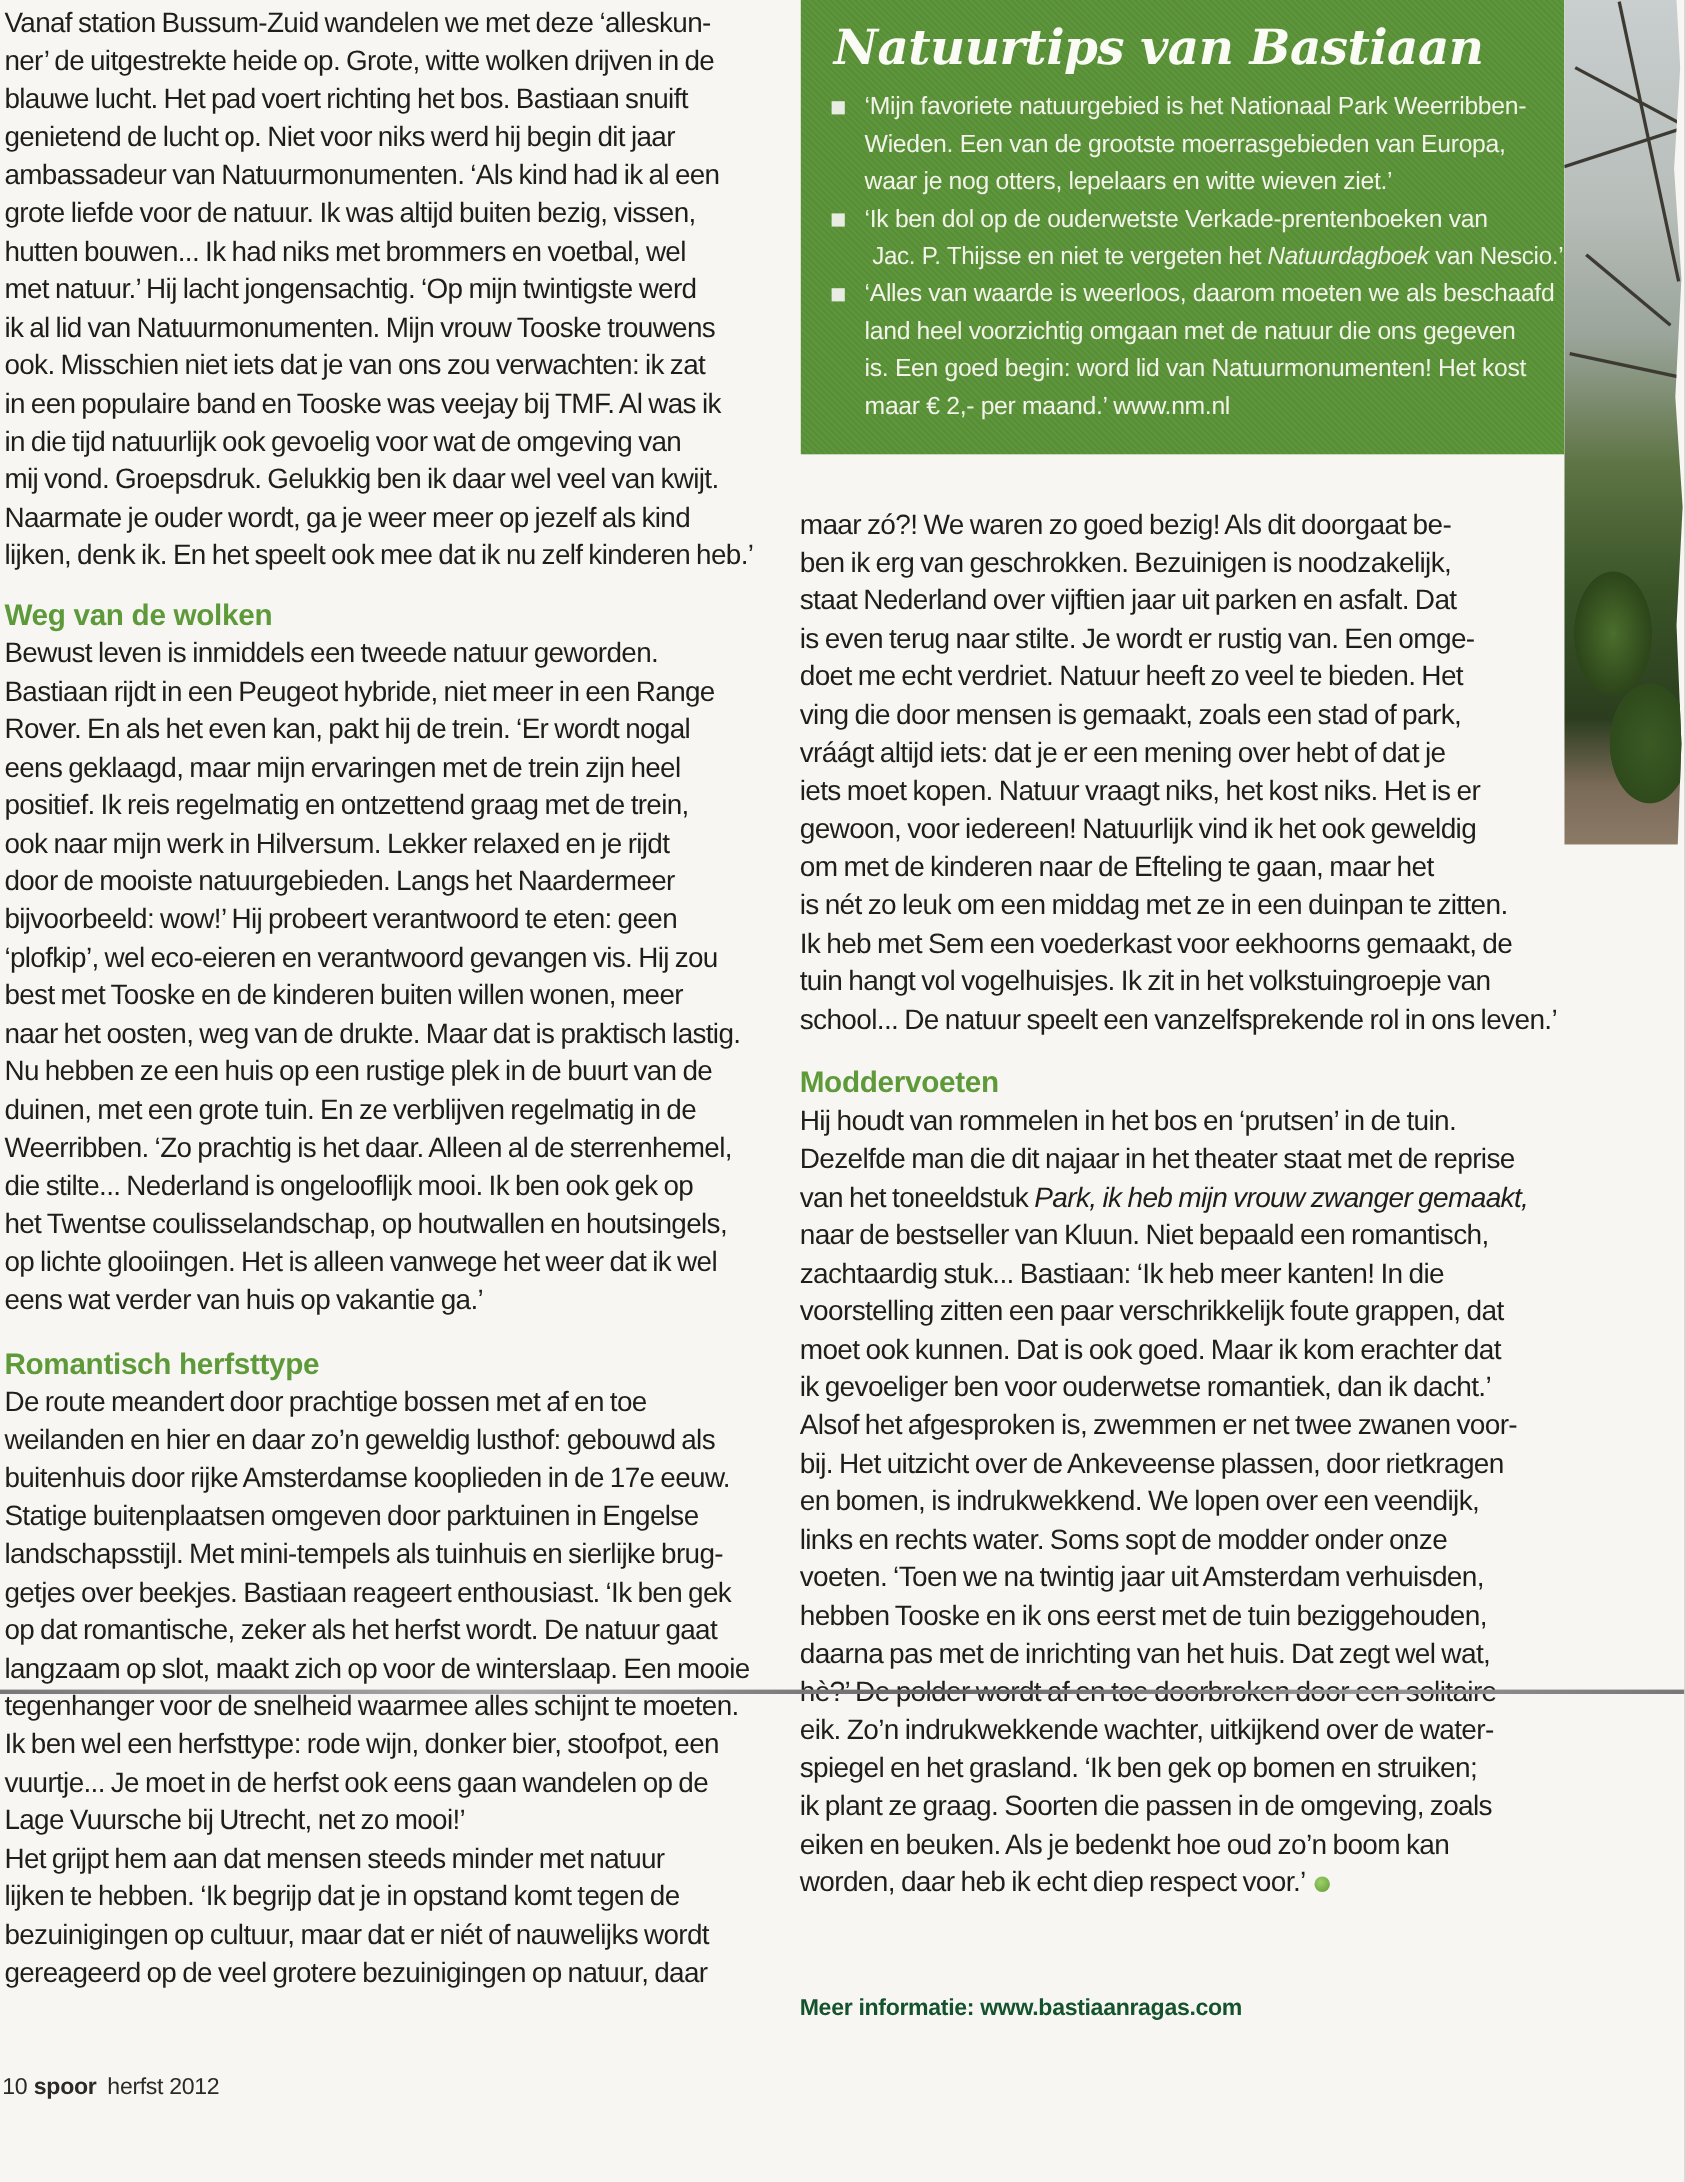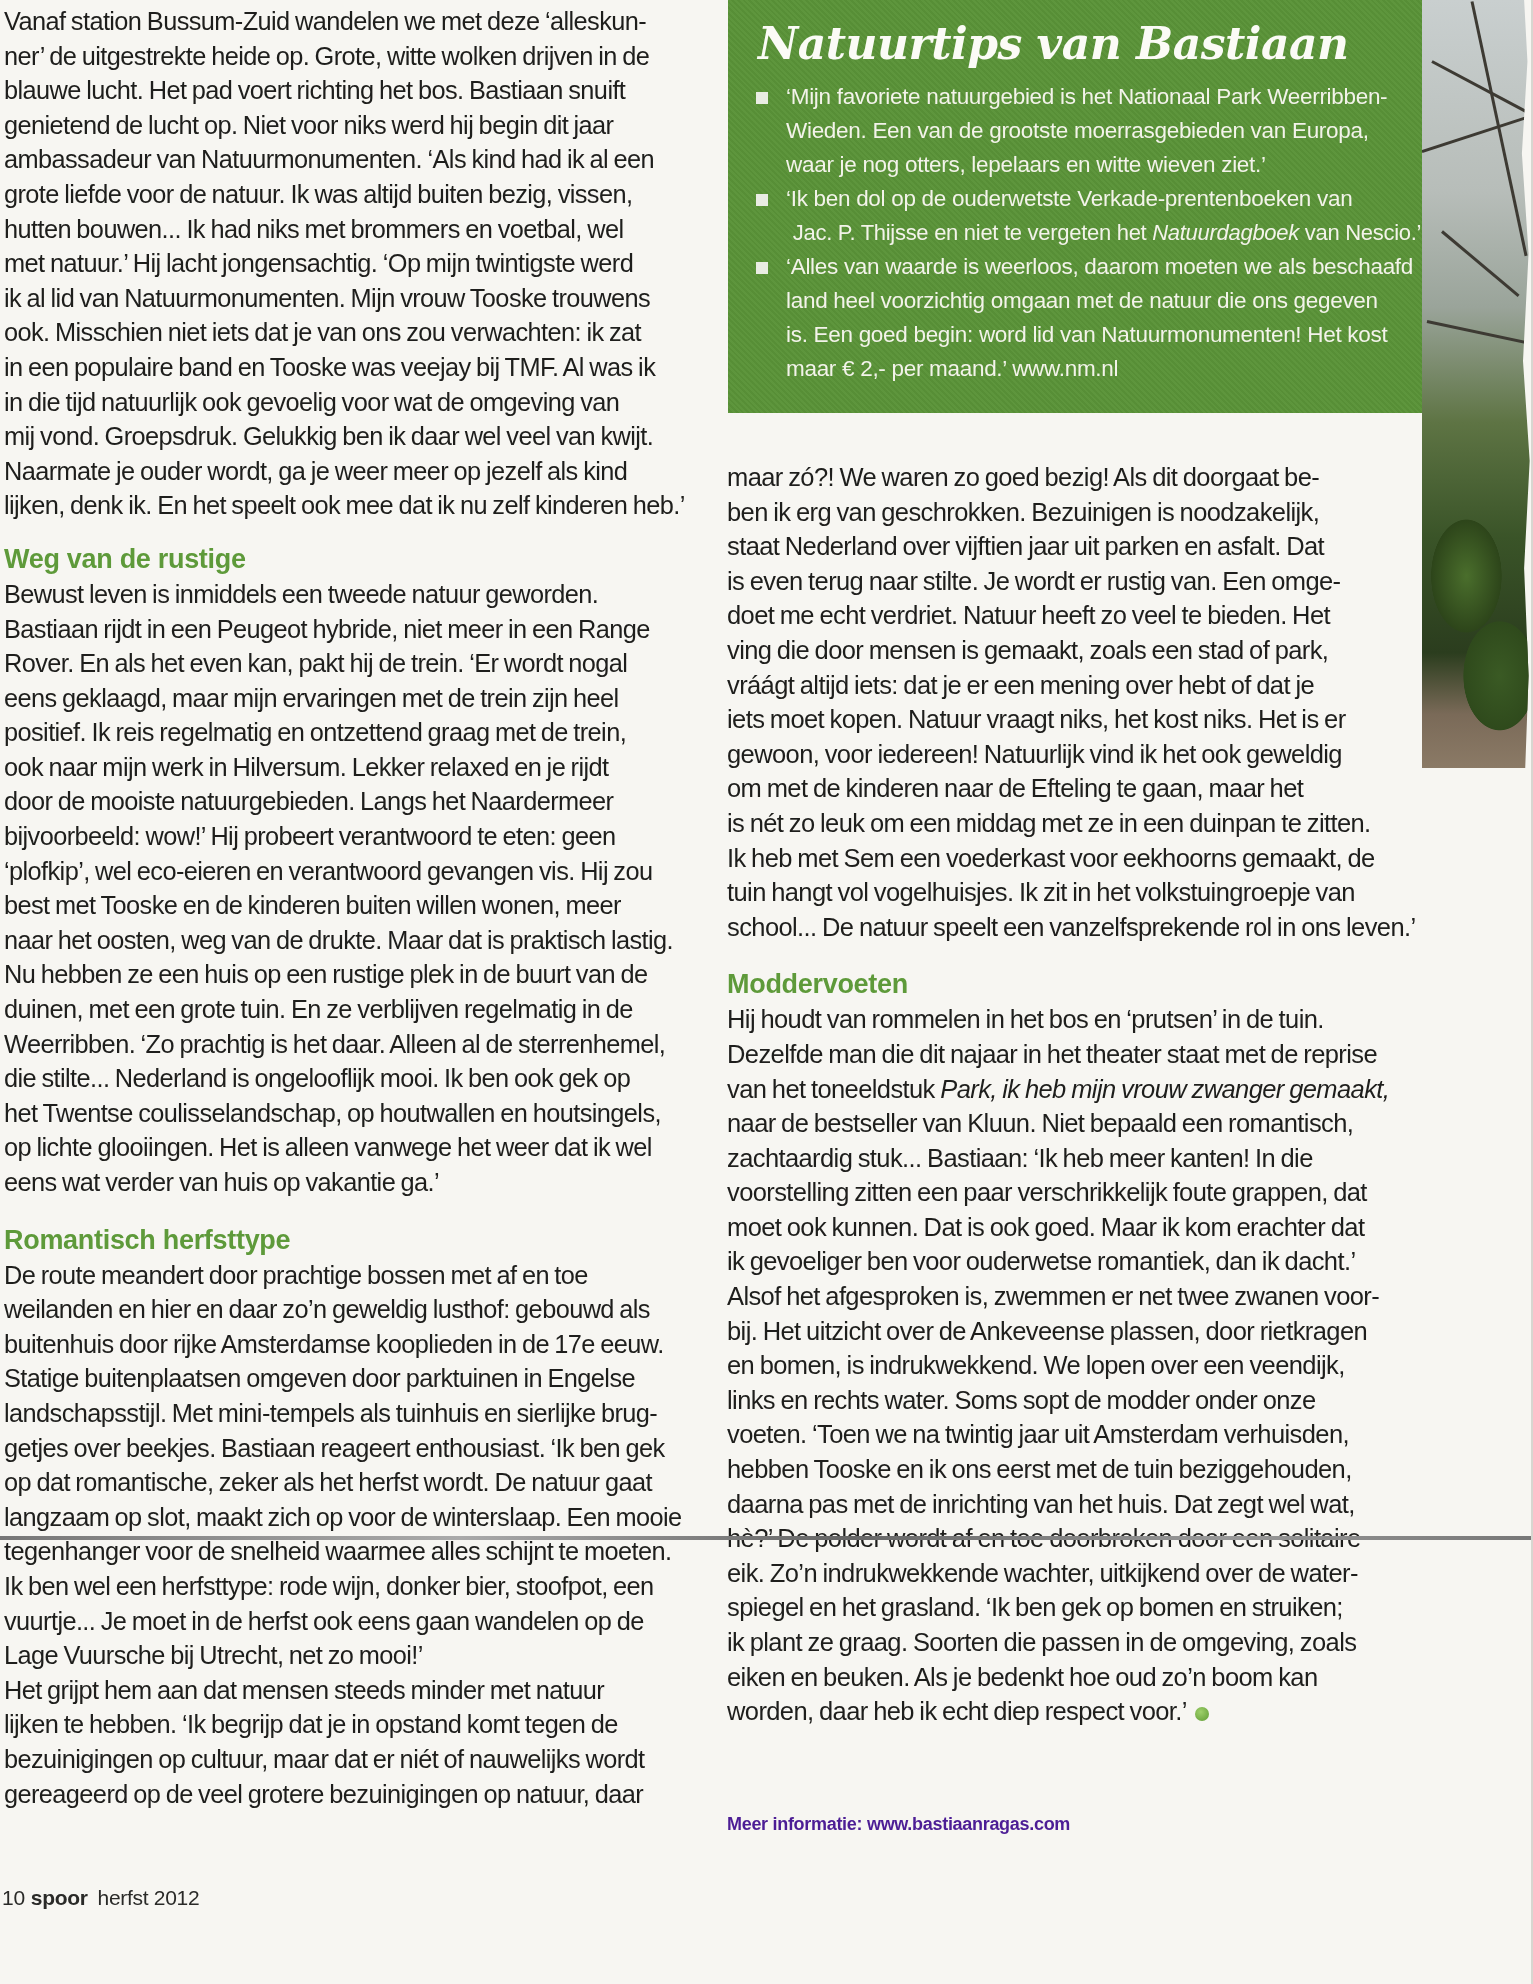--- a/index.html
+++ b/index.html
@@ -56,21 +56,21 @@
     .photo .branch {
       position: absolute; height: 3px; background: #3d3a33; transform-origin: left center;
     }
     .end-dot {
       display: inline-block; width: 14px; height: 14px; border-radius: 50%;
       background: radial-gradient(circle at 40% 35%, #9ed06a, #5f9b34);
       vertical-align: -1px; margin-left: 8px;
     }
     .more-info {
       position: absolute; left: 727px; top: 1814px;
-      font-size: 18px; font-weight: bold; letter-spacing: -0.3px; color: #4c1d95;
+      font-size: 21px; font-weight: bold; letter-spacing: -0.3px; color: #14532d;
     }
     .footer {
       position: absolute; left: 2px; top: 1886px; font-size: 21px; color: #2a2a28;
       letter-spacing: -0.3px;
     }
     .footer .brand { font-weight: bold; margin: 0 10px 0 6px; }
     .bottom-edge {
       position: absolute; left: 0; bottom: 0; width: 1533px; height: 4px;
       background: linear-gradient(90deg, #777 0%, #aaa 30%, #666 55%, #999 80%, #777 100%);
     }
@@ -95,21 +95,21 @@
         <div class="line" style="transform: scaleX(0.9943);">met natuur.’ Hij lacht jongensachtig. ‘Op mijn twintigste werd</div>
         <div class="line" style="transform: scaleX(0.9943);">ik al lid van Natuurmonumenten. Mijn vrouw Tooske trouwens</div>
         <div class="line" style="transform: scaleX(0.9943);">ook. Misschien niet iets dat je van ons zou verwachten: ik zat</div>
         <div class="line" style="transform: scaleX(0.9943);">in een populaire band en Tooske was veejay bij TMF. Al was ik</div>
         <div class="line" style="transform: scaleX(0.9943);">in die tijd natuurlijk ook gevoelig voor wat de omgeving van</div>
         <div class="line" style="transform: scaleX(0.9943);">mij vond. Groepsdruk. Gelukkig ben ik daar wel veel van kwijt.</div>
         <div class="line" style="transform: scaleX(0.9943);">Naarmate je ouder wordt, ga je weer meer op jezelf als kind</div>
         <div class="line" style="transform: scaleX(0.9943);">lijken, denk ik. En het speelt ook mee dat ik nu zelf kinderen heb.’</div>
       </div>
 
-    <div class="heading">Weg van de rustige</div>
+    <div class="heading">Weg van de wolken</div>
     <div id="weg">
         <div class="line" style="transform: scaleX(0.9943);">Bewust leven is inmiddels een tweede natuur geworden.</div>
         <div class="line" style="transform: scaleX(0.9943);">Bastiaan rijdt in een Peugeot hybride, niet meer in een Range</div>
         <div class="line" style="transform: scaleX(0.9943);">Rover. En als het even kan, pakt hij de trein. ‘Er wordt nogal</div>
         <div class="line" style="transform: scaleX(0.9943);">eens geklaagd, maar mijn ervaringen met de trein zijn heel</div>
         <div class="line" style="transform: scaleX(0.9943);">positief. Ik reis regelmatig en ontzettend graag met de trein,</div>
         <div class="line" style="transform: scaleX(0.9943);">ook naar mijn werk in Hilversum. Lekker relaxed en je rijdt</div>
         <div class="line" style="transform: scaleX(0.9943);">door de mooiste natuurgebieden. Langs het Naardermeer</div>
         <div class="line" style="transform: scaleX(0.9943);">bijvoorbeeld: wow!’ Hij probeert verantwoord te eten: geen</div>
         <div class="line" style="transform: scaleX(0.9943);">‘plofkip’, wel eco-eieren en verantwoord gevangen vis. Hij zou</div>

